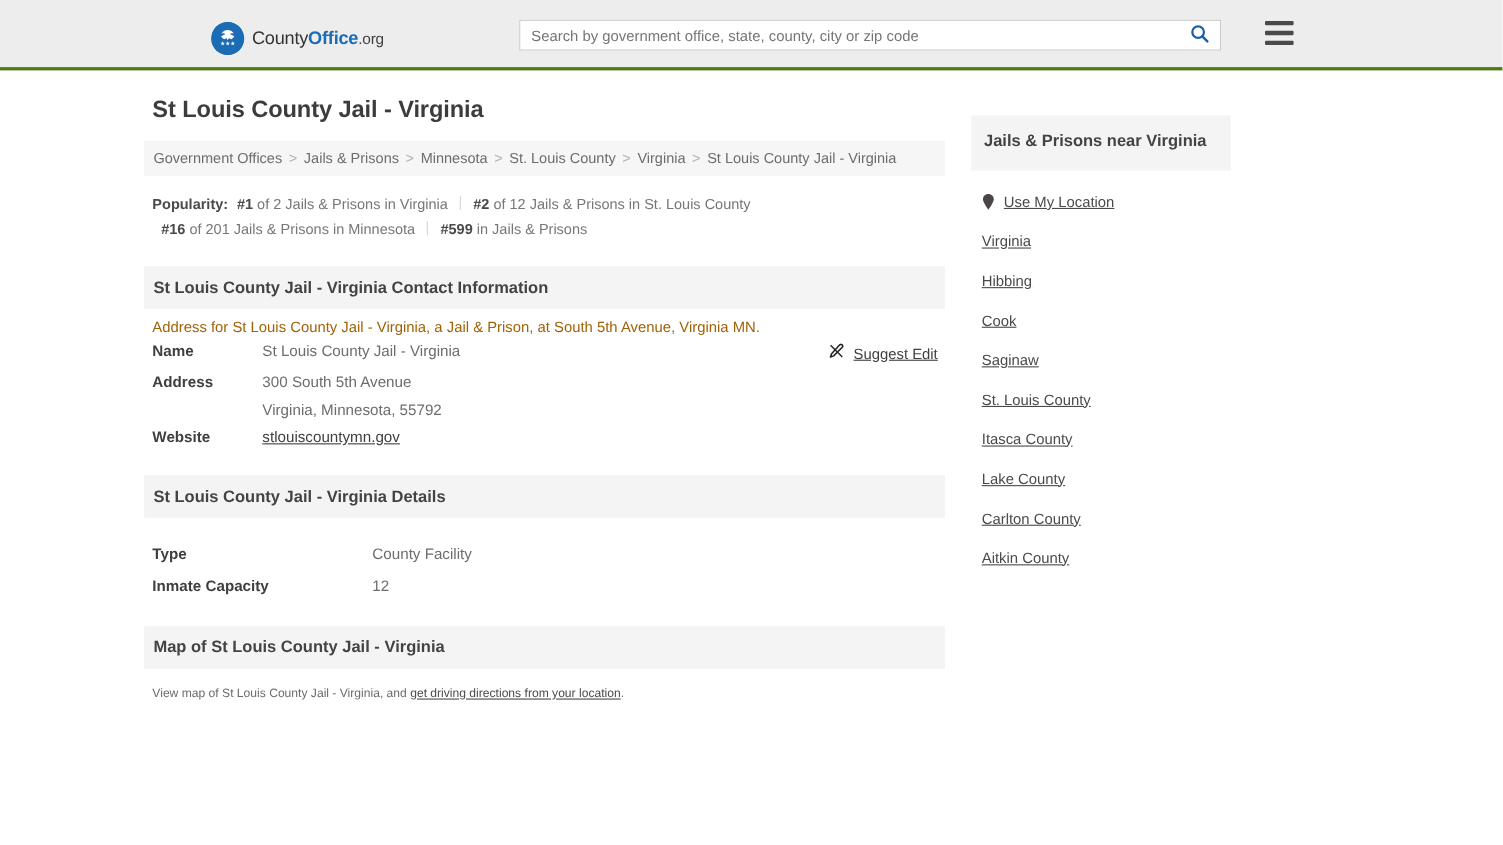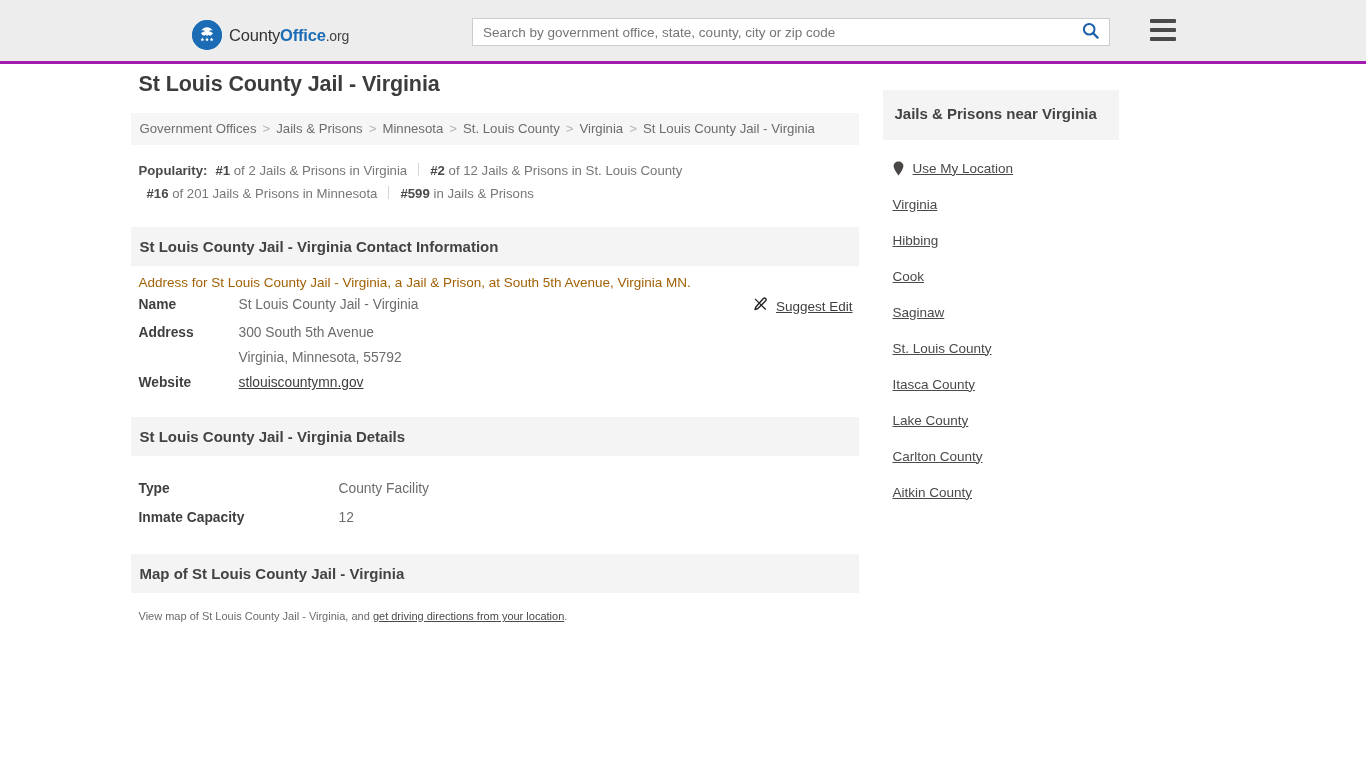--- a/index.html
+++ b/index.html
@@ -12,21 +12,21 @@
     font-family: "Liberation Sans", sans-serif;
     -webkit-font-smoothing: antialiased;
   }
 
   
   .site-header {
     position: relative;
     width: 100%;
     height: 64px;
     background: #ededed;
-    border-bottom: 3px solid #a21caf;
+    border-bottom: 3px solid #4d7c0f;
     display: flex;
     align-items: center;
   }
   .logo-wrap {
     position: absolute;
     left: 192px;
     top: 20px;
     display: flex;
     align-items: center;
     gap: 7px;
@@ -99,21 +99,21 @@
     height: 4px;
     width: 100%;
     background: #4a4a4a;
     border-radius: 1px;
   }
 
   
   .page {
     position: relative;
     width: 1249px;
-    padding-top: 8px;
+    padding-top: 23px;
   }
   .content-row {
     margin: 0 auto;
     width: 988px;
     display: flex;
     align-items: flex-start;
     gap: 24px;
   }
   .main-col { width: 728px; flex: 0 0 728px; }
   .side-col { width: 236px; flex: 0 0 236px; padding-top: 18px;}

